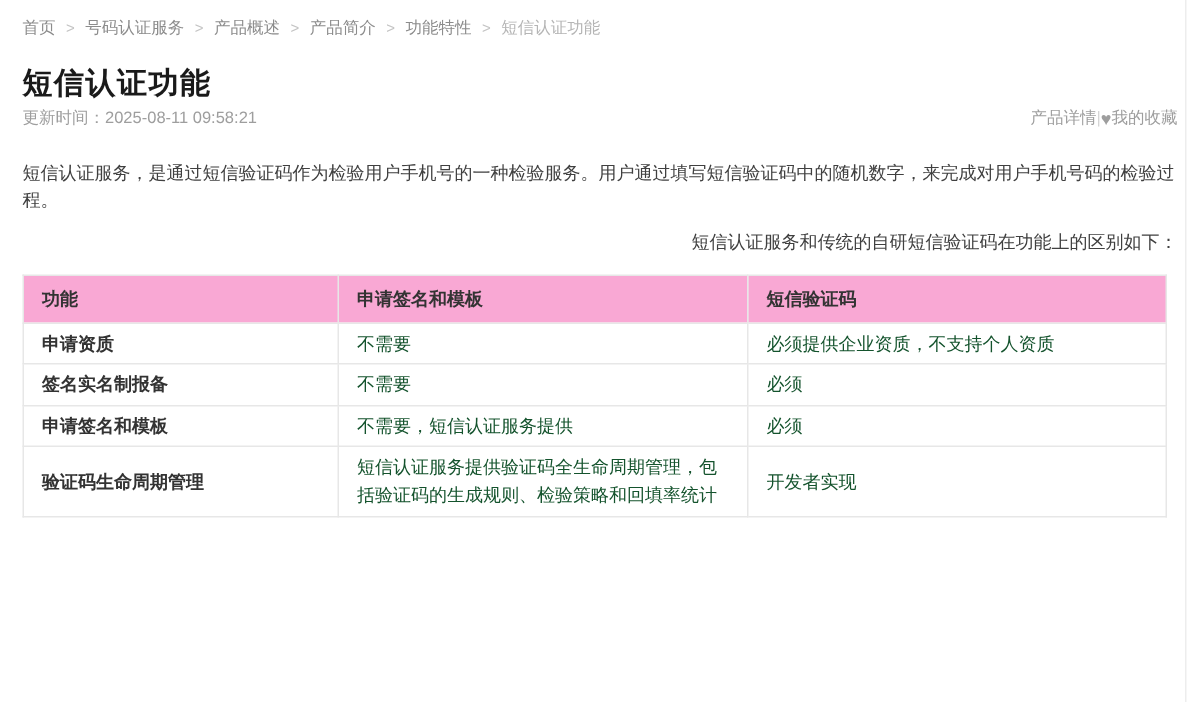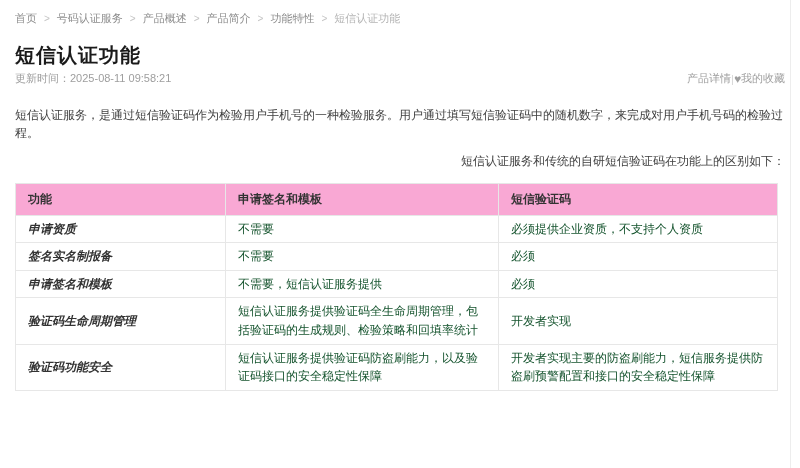--- a/index.html
+++ b/index.html
@@ -45,21 +45,21 @@
     border: 1px solid #e7e7e7;
     padding: 4px 12px;
     text-align: left; vertical-align: middle;
     color: #14532d; line-height: 1.55;
     word-break: break-all;
   }
   .cmp-table th {
     background: #f9a8d4; font-weight: bold; color: #333333;
     padding: 6px 12px;
   }
-  .cmp-table td.first { font-weight: bold; color: #333333; font-style: italic; }
+  .cmp-table td.first { font-weight: bold; color: #333333; }
 </style>
 </head>
 <body>
 
 <div class="page">
   <div class="right-line"></div>
 
   <nav class="breadcrumb"><span class="bc-item">首页</span><span class="bc-sep">&gt;</span><span class="bc-item">号码认证服务</span><span class="bc-sep">&gt;</span><span class="bc-item">产品概述</span><span class="bc-sep">&gt;</span><span class="bc-item">产品简介</span><span class="bc-sep">&gt;</span><span class="bc-item">功能特性</span><span class="bc-sep">&gt;</span><span class="bc-item current">短信认证功能</span></nav>
 
   <h1 class="title">短信认证功能</h1>
@@ -106,21 +106,16 @@
         <tr>
           <td class="first">申请签名和模板</td>
           <td>不需要，短信认证服务提供</td>
           <td>必须</td>
         </tr>
         <tr>
           <td class="first">验证码生命周期管理</td>
           <td>短信认证服务提供验证码全生命周期管理，包括验证码的生成规则、检验策略和回填率统计</td>
           <td>开发者实现</td>
         </tr>
-        <tr>
-          <td class="first">验证码功能安全</td>
-          <td>短信认证服务提供验证码防盗刷能力，以及验证码接口的安全稳定性保障</td>
-          <td>开发者实现主要的防盗刷能力，短信服务提供防盗刷预警配置和接口的安全稳定性保障</td>
-        </tr>
       </tbody>
   </table>
 
 </div>
 
 </body></html>

